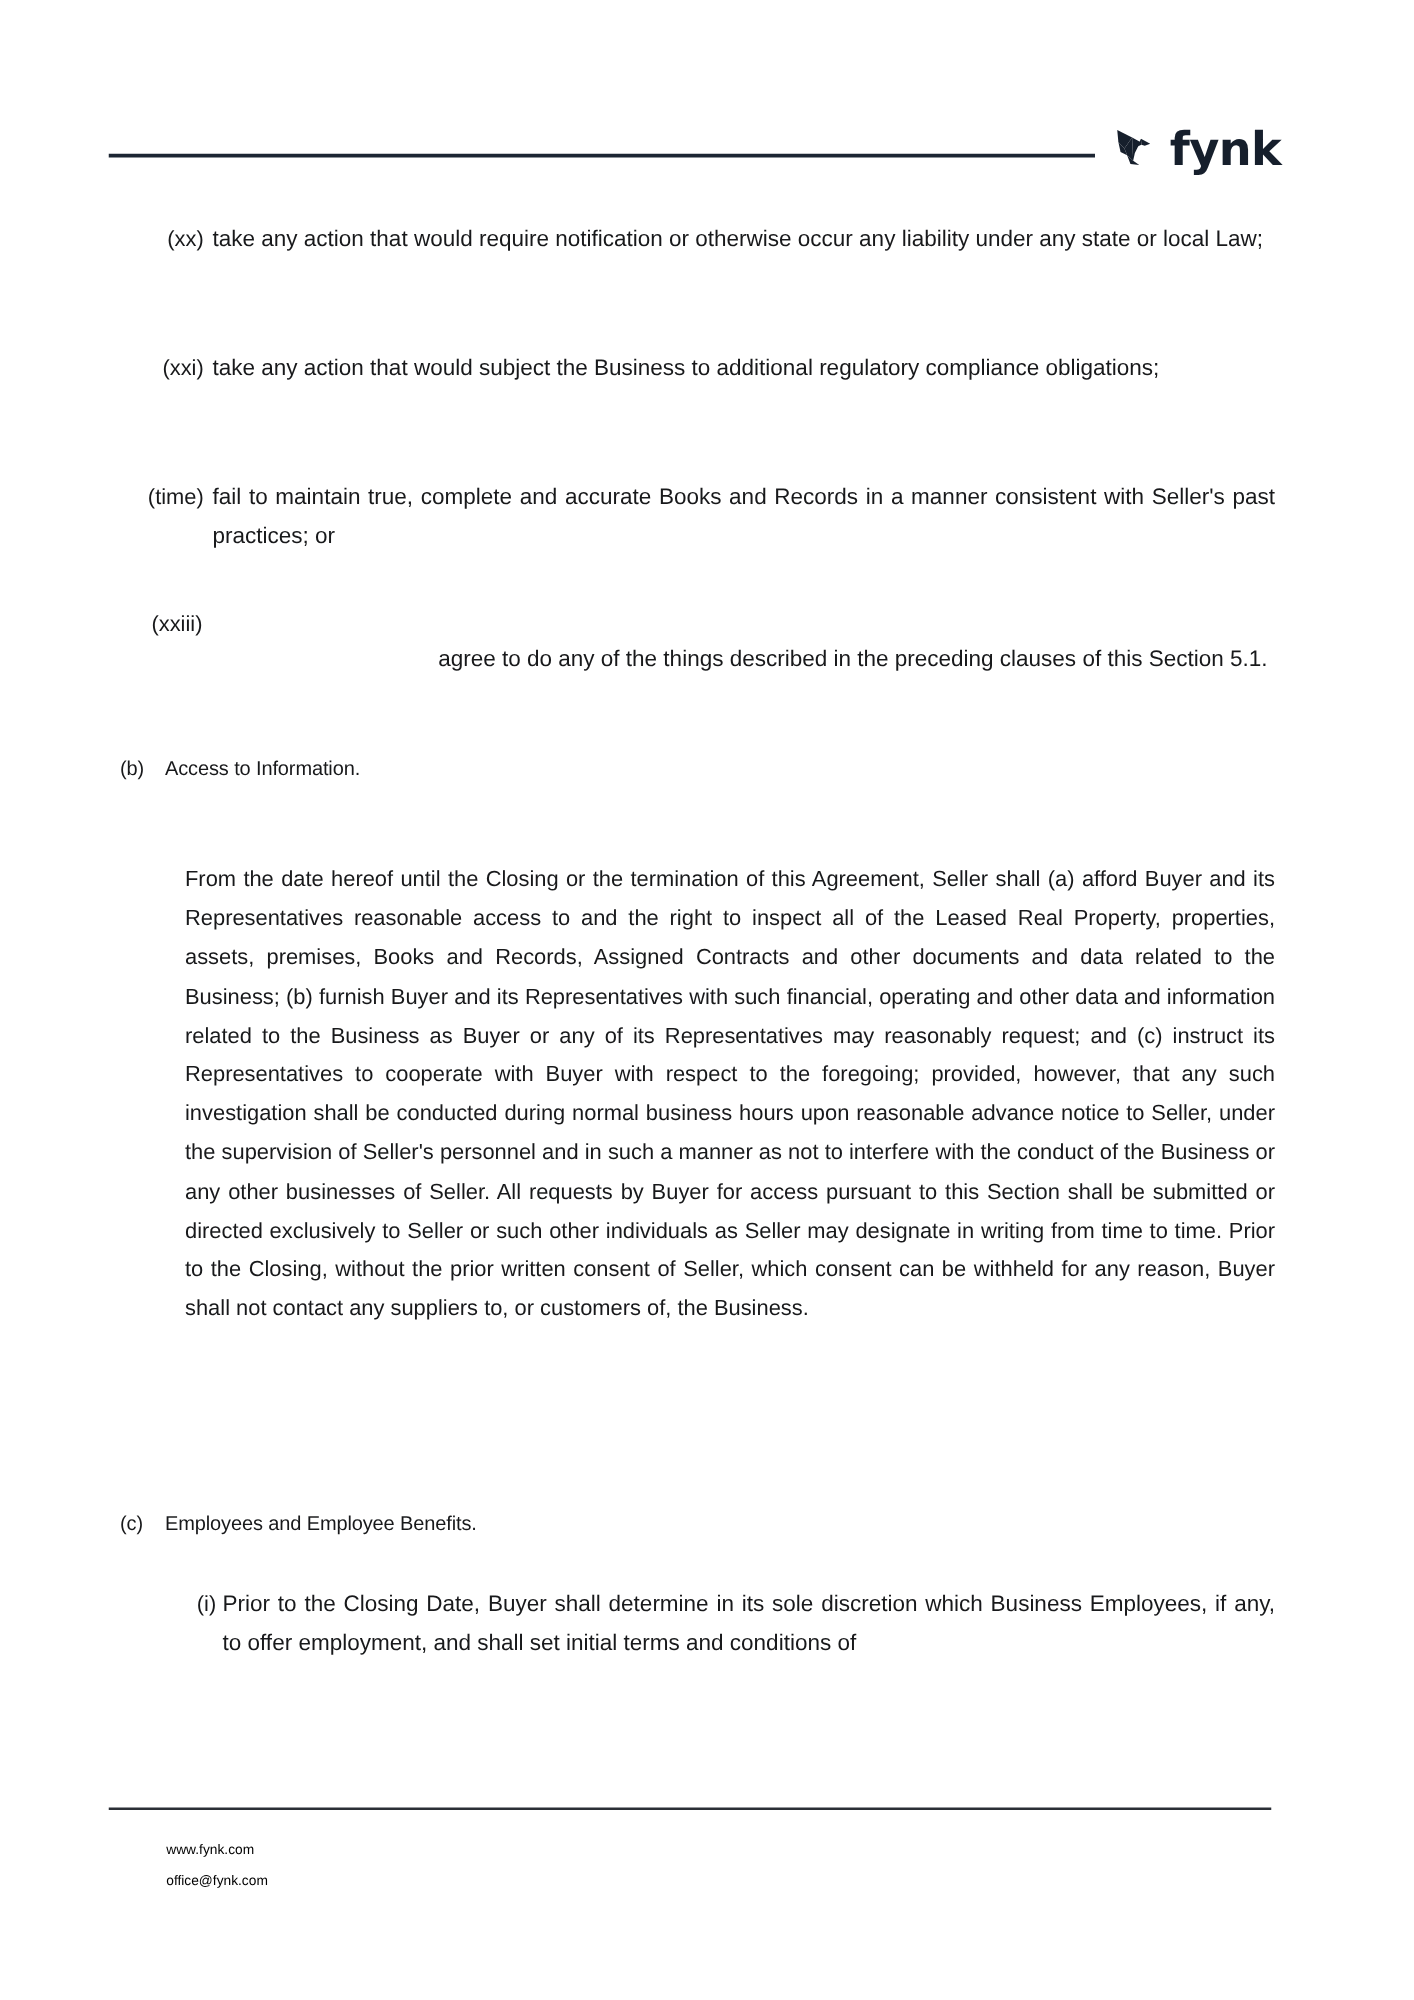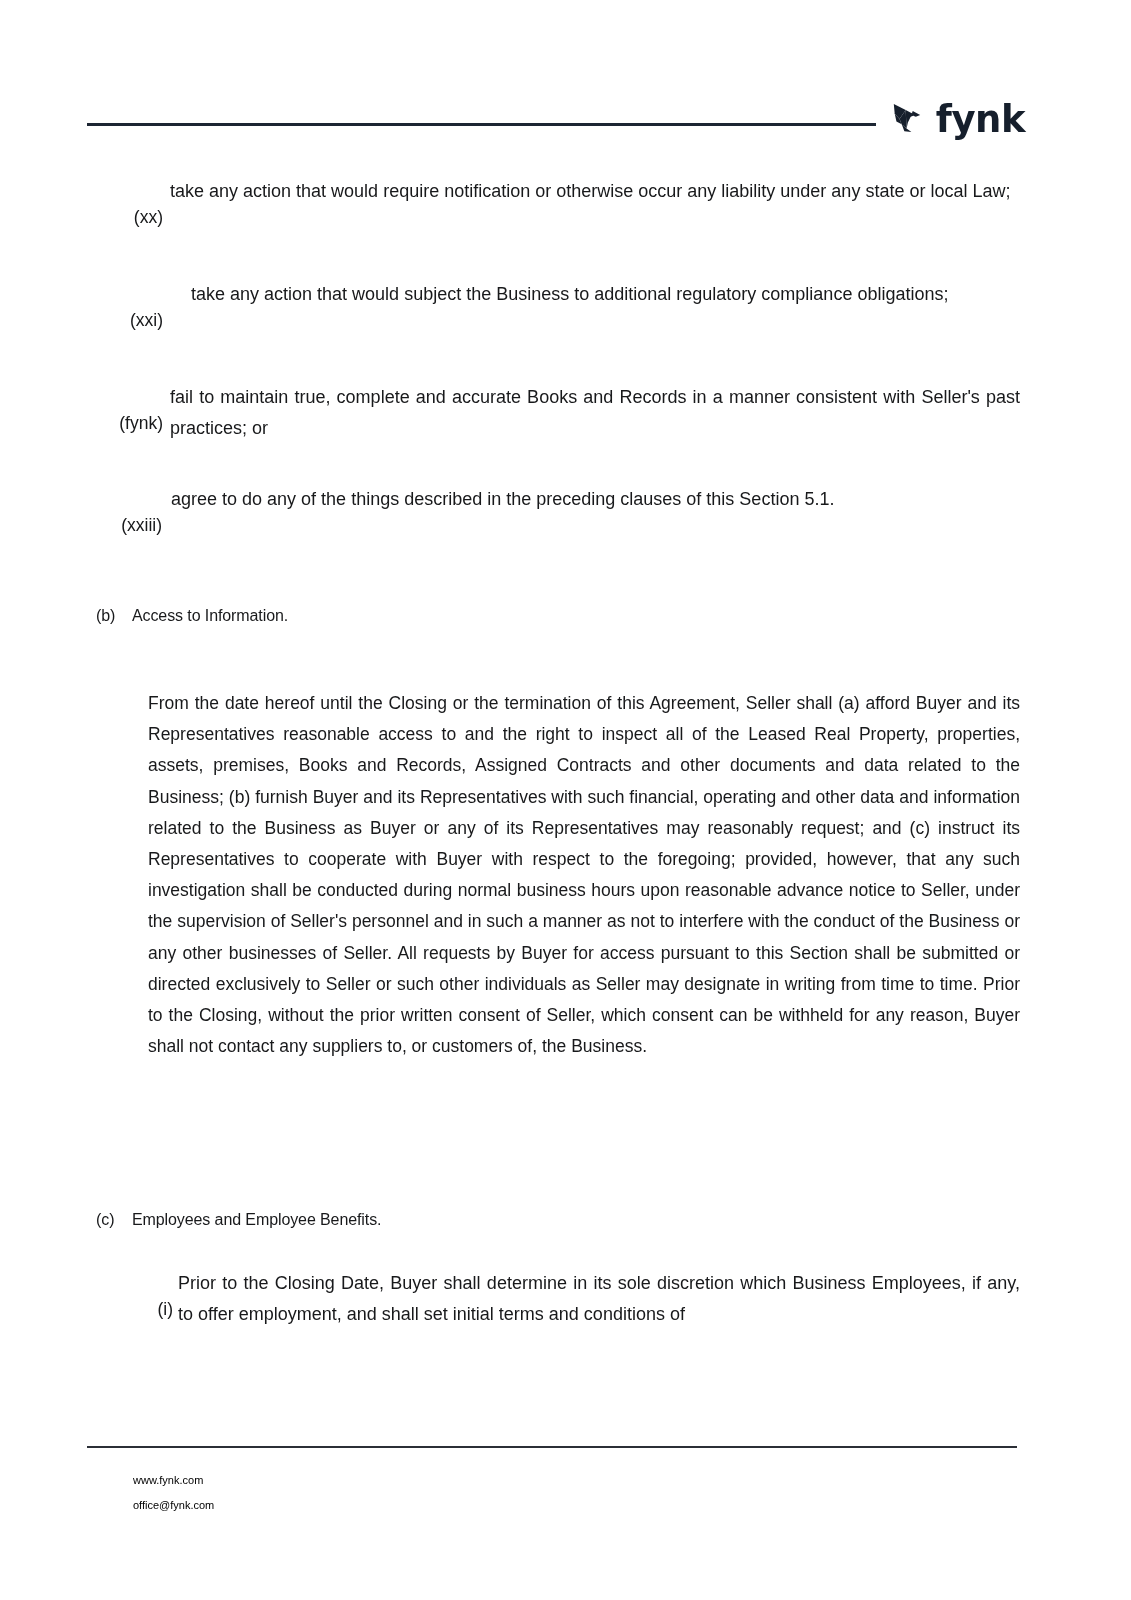--- a/index.html
+++ b/index.html
@@ -76,35 +76,35 @@
   }
   .clause-marker {
     flex: 0 0 auto;
     width: 57px;
     text-align: right;
     padding-right: 7px;
     box-sizing: border-box;
     font-size: 17.5px;
     line-height: 31px;
     white-space: nowrap;
-    margin-top: 26px;
   }
   .clause-marker.wide {
     width: 64px;
     padding-right: 9px;
   }
   .clause-text {
     flex: 1 1 auto;
     font-size: 18px;
     line-height: 31px;
     text-align: justify;
     text-justify: inter-word;
   }
   .clause-text.nojustify {
-    text-align: left;
+    text-align: right;
+    margin-top: 28px;
   }
 
   
   .section-heading {
     position: absolute;
     left: 96px;
     width: 907px;
     font-size: 16px;
     font-weight: 400;
     line-height: 28px;
@@ -169,27 +169,27 @@
     </div>
   </div>
 
   <div class="content">
 
     <div class="clause" style="top:176px;">
       <div class="clause-marker">(xx)</div>
       <div class="clause-text">take any action that would require notification or otherwise occur any liability under any state or local Law;</div>
     </div>
 
-    <div class="clause" style="top:279px;gap:21px;">
+    <div class="clause" style="top:279px;">
       <div class="clause-marker">(xxi)</div>
       <div class="clause-text">take any action that would subject the Business to additional regulatory compliance obligations;</div>
     </div>
 
     <div class="clause" style="top:382px;">
-      <div class="clause-marker">(fynk)</div>
+      <div class="clause-marker">(time)</div>
       <div class="clause-text">fail to maintain true, complete and accurate Books and Records in a manner consistent with Seller's past practices; or</div>
     </div>
 
     <div class="clause" style="top:484px; left:107px;">
       <div class="clause-marker wide">(xxiii)</div>
       <div class="clause-text nojustify">agree to do any of the things described in the preceding clauses of this Section 5.1.</div>
     </div>
 
     <div class="section-heading" style="top:602px;">
       <span class="hd-marker">(b)</span><span>Access to Information.</span>

